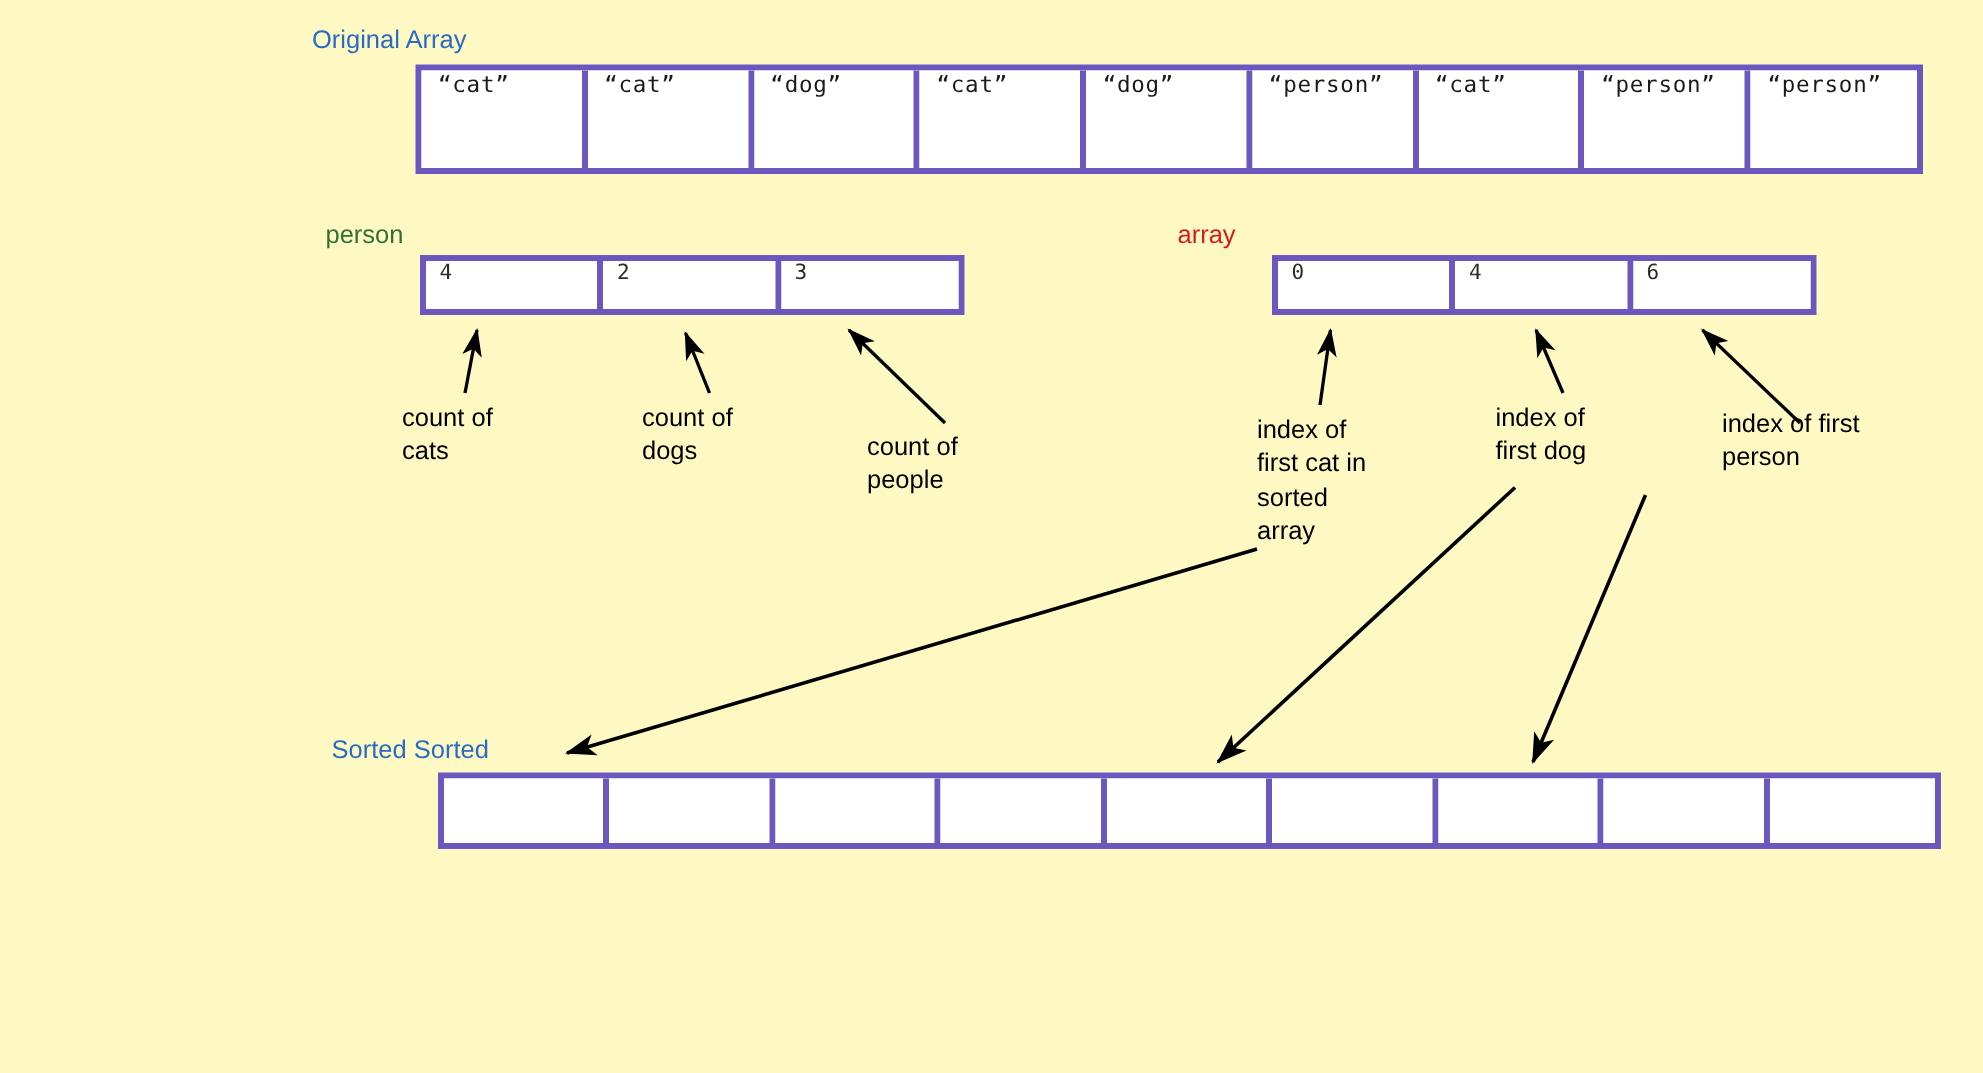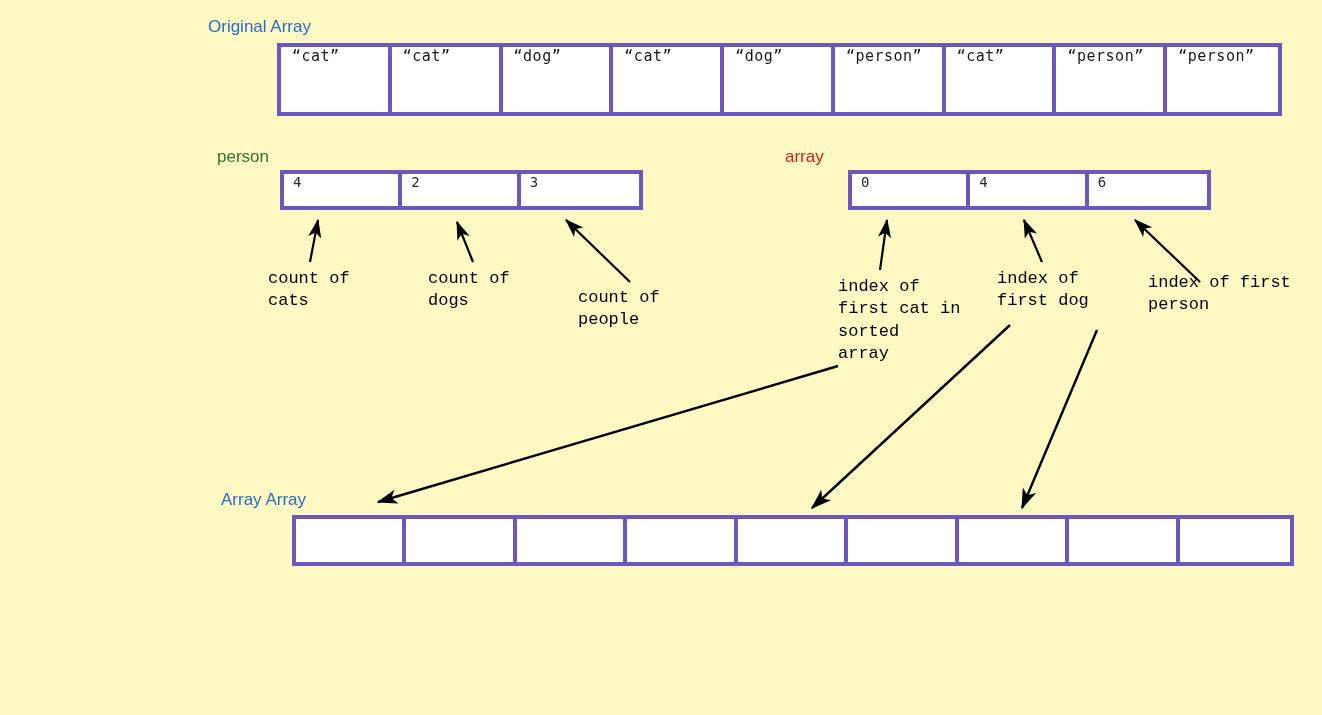--- a/index.html
+++ b/index.html
@@ -83,21 +83,21 @@
   }
 
   
   #sorted-array {
     left: 292px; top: 515px; width: 1002px; height: 51px;
   }
   #sorted-array .cell { width: 111px; }
 
   .annot {
     position: absolute;
-    font-family: Liberation Mono, monospace;
+    font-family: Liberation Sans, sans-serif;
     font-size: 17px;
     color: #000000;
     line-height: 1.32;
     white-space: pre-line;
   }
   #annot-count-cats   { left: 268px; top: 268px; }
   #annot-count-dogs   { left: 428px; top: 268px; }
   #annot-count-people { left: 578px; top: 287px; }
   #annot-idx-cat      { left: 838px; top: 276px; }
   #annot-idx-dog      { left: 997px; top: 268px; }
@@ -114,21 +114,21 @@
 <body>
 
 <div id="canvas">
 
   <div class="section-label" id="label-original-array">Original Array</div>
 
   <div class="section-label" id="label-counts">person</div>
 
   <div class="section-label" id="label-starts">array</div>
 
-  <div class="section-label" id="label-sorted-array">Array Array</div>
+  <div class="section-label" id="label-sorted-array">Sorted Sorted</div>
 
   <div class="array" id="original-array">
     <div class="cell">
         <span class="cell-text">“cat”</span>
       </div>
     <div class="cell">
         <span class="cell-text">“cat”</span>
       </div>
     <div class="cell">
         <span class="cell-text">“dog”</span>

